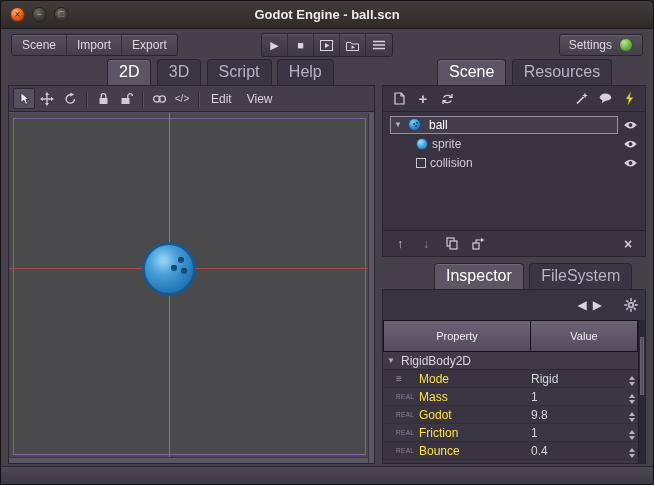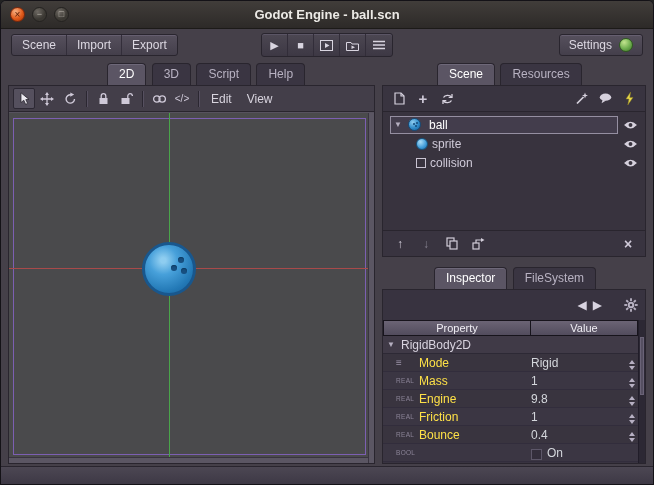--- a/index.html
+++ b/index.html
@@ -30,21 +30,21 @@
     color:#d9d5e0;border-right:1px solid #322d39;font-size:11px;}
   .play-btn:last-child{border-right:none;}
   .settings-btn{margin-left:auto;display:flex;align-items:center;gap:7px;padding:3px 9px;
     border:1px solid #29252e;border-radius:3px;background:linear-gradient(#56505d,#443f4b);
     box-shadow:inset 0 1px 0 #665f70;color:#dcd8e2;}
   .green-orb{width:14px;height:14px;border-radius:50%;
     background:radial-gradient(circle at 35% 28%, #c2e48e, #6fae4f 55%, #3f7329);border:1px solid #2e5a1e;}
   
   .tabs-row{height:24px;position:relative;}
   .tab{display:inline-block;padding:3px 11px 4px;border:1px solid #29252e;border-bottom:none;
-    border-radius:4px 4px 0 0;background:#3a3542;color:#b8b2c2;margin-right:2px;font-size:12px;}
+    border-radius:4px 4px 0 0;background:#3a3542;color:#b8b2c2;margin-right:2px;font-size:16px;}
   .tab.active{background:#5b5564;color:#fff;box-shadow:inset 0 1px 0 #6e6879;}
   .ws-tabs{position:absolute;left:106px;bottom:0;}
   .scene-tabs{position:absolute;left:436px;bottom:0;}
   
   .main{height:379px;display:flex;gap:7px;padding:0 7px;}
   .left-panel{width:367px;border:1px solid #29252e;background:#433e49;display:flex;flex-direction:column;}
   .right-panel{flex:1;display:flex;flex-direction:column;}
   
   .vp-toolbar{height:26px;display:flex;align-items:center;gap:1px;padding:0 4px;border-bottom:1px solid #29252e;}
   .ibtn{min-width:22px;height:21px;display:flex;align-items:center;justify-content:center;color:#cfc9d8;border-radius:2px;}
@@ -86,21 +86,21 @@
   .arrow-glyph.dim{color:#84808e;}
   
   .insp-tabs{height:32px;position:relative;}
   .insp-tabs .tabs-inner{position:absolute;left:52px;bottom:0;}
   
   .inspector{flex:1;border:1px solid #29252e;background:#383340;display:flex;flex-direction:column;
     position:relative;overflow:hidden;}
   .nav-row{height:30px;display:flex;align-items:center;justify-content:flex-end;gap:6px;padding:0 7px;}
   .nav-arrow{font-size:12px;color:#d8d3e0;}
   .gear-wrap{margin-left:16px;display:flex;align-items:center;}
-  .prop-header{display:flex;height:16px;margin-right:7px;font-size:11px;}
+  .prop-header{display:flex;height:32px;margin-right:7px;font-size:11px;}
   .hcell{background:linear-gradient(#6b6475,#524c5d);border:1px solid #17141c;color:#f0eef4;
     display:flex;align-items:center;justify-content:center;}
   .hcell.property{width:148px;}
   .hcell.value{flex:1;border-left:none;}
   .rows-area{flex:1;margin-right:7px;overflow:hidden;}
   .section-row{height:18px;background:#403a47;display:flex;align-items:center;gap:4px;
     padding-left:4px;color:#d8d3df;border-bottom:1px solid #2d2935;}
   .prop-row{height:18px;display:flex;align-items:center;padding-left:13px;border-bottom:1px solid #322d3c;}
   .prop-row:nth-child(odd){background:#3b3643;}
   .prop-row:nth-child(even){background:#39343f;}
@@ -415,21 +415,21 @@
               <span>1</span>
               <span class="stepper">
                   <i class="up"></i>
                   <i class="dn"></i>
                 </span>
             </span>
           </div>
           <div class="prop-row">
             <span class="row-label-wrap">
               <span class="badge">REAL</span>
-              <span class="row-label">Engine</span>
+              <span class="row-label">Godot</span>
             </span>
             <span class="row-value-wrap">
               <span>9.8</span>
               <span class="stepper">
                   <i class="up"></i>
                   <i class="dn"></i>
                 </span>
             </span>
           </div>
           <div class="prop-row">

